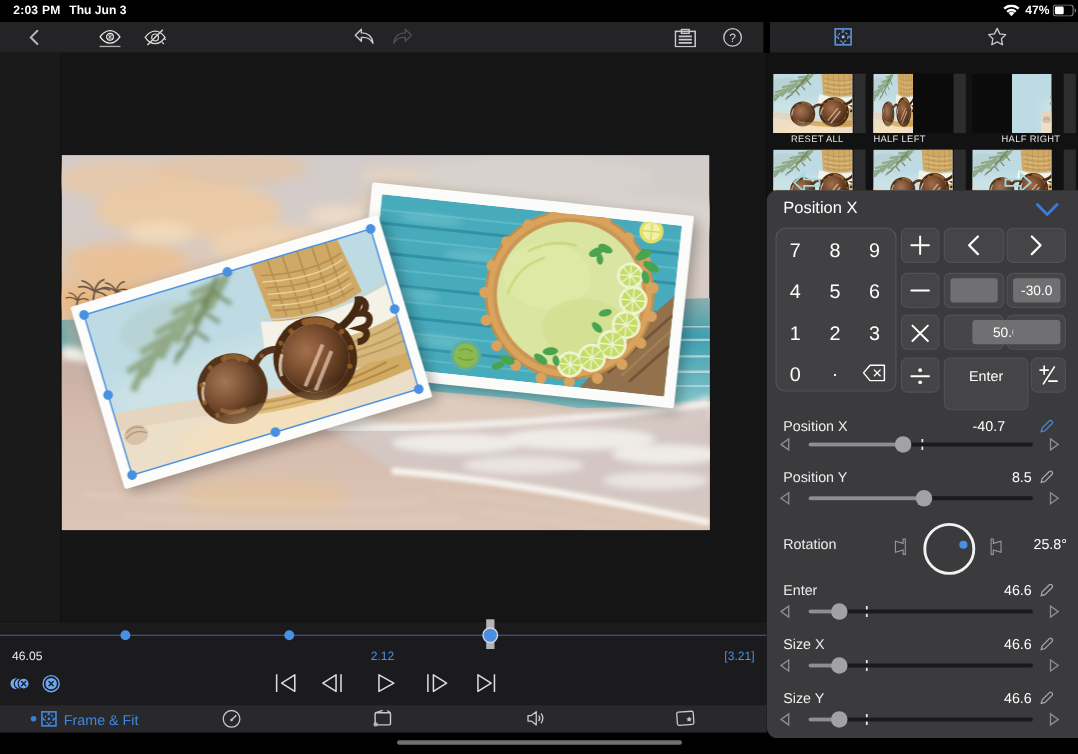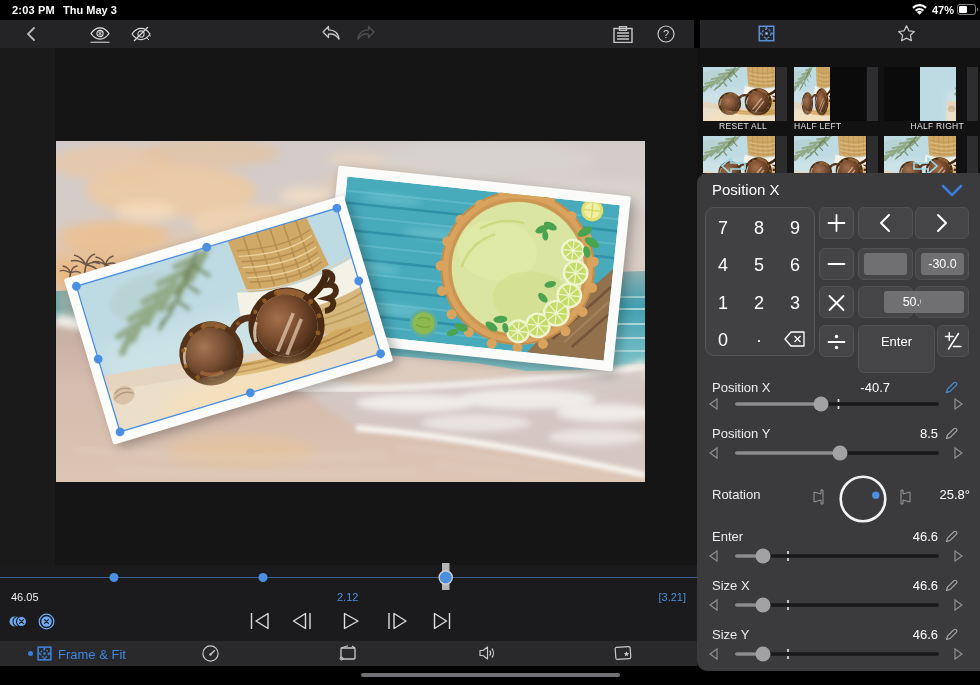--- a/index.html
+++ b/index.html
@@ -139,21 +139,21 @@
   <g id="thumbimg">
     <rect x="0" y="0" width="72" height="54" fill="#bedae3"></rect>
     <use href="#sgimg" transform="translate(36,27) scale(0.356)"></use>
   </g>
 </defs>
 </svg>
 <div id="page">
 
   <div class="abs" style="left:0;top:0;width:980px;height:20px;background:#000;"></div>
   <div class="abs" style="left:12px;top:4px;font-size:11px;font-weight:700;color:#fff;letter-spacing:.2px;">2:03 PM</div>
-  <div class="abs" style="left:63px;top:4px;font-size:11px;font-weight:700;color:#fff;">Thu May 3</div>
+  <div class="abs" style="left:63px;top:4px;font-size:11px;font-weight:700;color:#fff;">Thu Jun 3</div>
 
   <svg class="abs" style="left:911px;top:4px;" width="17" height="12" viewBox="0 0 17 12">
     <path d="M8.5 10.7 L5.9 7.9 a3.8 3.8 0 0 1 5.2 0 Z" fill="#fff"></path>
     <path d="M3.9 5.9 a6.6 6.6 0 0 1 9.2 0 l-1.5 1.6 a4.5 4.5 0 0 0 -6.2 0 Z" fill="#fff"></path>
     <path d="M1.2 3.1 a10.3 10.3 0 0 1 14.6 0 l-1.5 1.6 a8.2 8.2 0 0 0 -11.6 0 Z" fill="#fff"></path>
   </svg>
   <div class="abs" style="left:932px;top:4px;font-size:11px;font-weight:700;color:#fff;">47%</div>
   <svg class="abs" style="left:957px;top:4px;" width="22" height="11" viewBox="0 0 22 11">
     <rect x="0.5" y="0.5" width="18" height="10" rx="2.5" fill="none" stroke="#fff" stroke-opacity=".5"></rect>
     <rect x="2" y="2" width="8" height="7" rx="1.2" fill="#fff"></rect>
@@ -578,21 +578,21 @@
   <div class="abs gbtn" style="left:915px;top:286px;width:54px;height:32px;"></div>
   <div class="abs gfield" style="left:864px;top:291px;width:43px;height:22px;text-align:right;font-size:12.5px;color:#ffffff;line-height:22px;margin-left:20px;">50.0</div>
   <div class="abs gfield" style="left:921px;top:291px;width:43px;height:22px;"></div>
   <div class="abs gbtn" style="left:858px;top:325px;width:77px;height:48px;font-size:13px;color:#fff;text-align:center;line-height:32px;">Enter</div>
   <div class="abs gbtn" style="left:937px;top:325px;width:32px;height:32px;"></div>
   <svg class="abs" style="left:937px;top:325px;" width="32" height="32" viewBox="0 0 32 32">
     <path d="M8.5 11.5 h7.5 M12.25 7.75 v7.5 M16.5 21.5 h7.5 M21.5 8.5 L11.5 24" stroke="#fff" stroke-width="1.5" stroke-linecap="round"></path>
   </svg>
 
   <div class="abs slbl" style="left:712px;top:380px;">Position X</div>
-  <div class="abs sval" style="left:812px;top:380px;">-40.7</div>
+  <div class="abs sval" style="left:860px;top:380px;text-align:center;">-40.7</div>
   <svg class="abs" style="left:945px;top:381px;" width="13" height="13" viewBox="0 0 13 13">
     <path d="M1.5 11.5 l1 -3.4 L9 1.6 a1.4 1.4 0 0 1 2 0 l0.5 0.5 a1.4 1.4 0 0 1 0 2 L5 10.6 Z" fill="none" stroke="#4a8fe0" stroke-width="1.1"></path>
   </svg>
   <div class="abs slbl" style="left:712px;top:426px;">Position Y</div>
   <div class="abs sval" style="left:860px;top:426px;">8.5</div>
   <svg class="abs" style="left:945px;top:427px;" width="13" height="13" viewBox="0 0 13 13">
     <path d="M1.5 11.5 l1 -3.4 L9 1.6 a1.4 1.4 0 0 1 2 0 l0.5 0.5 a1.4 1.4 0 0 1 0 2 L5 10.6 Z" fill="none" stroke="#a9a9ab" stroke-width="1.1"></path>
   </svg>
   <div class="abs slbl" style="left:712px;top:487px;">Rotation</div>
   <div class="abs sval" style="left:875px;top:487px;width:95px;">25.8°</div>

